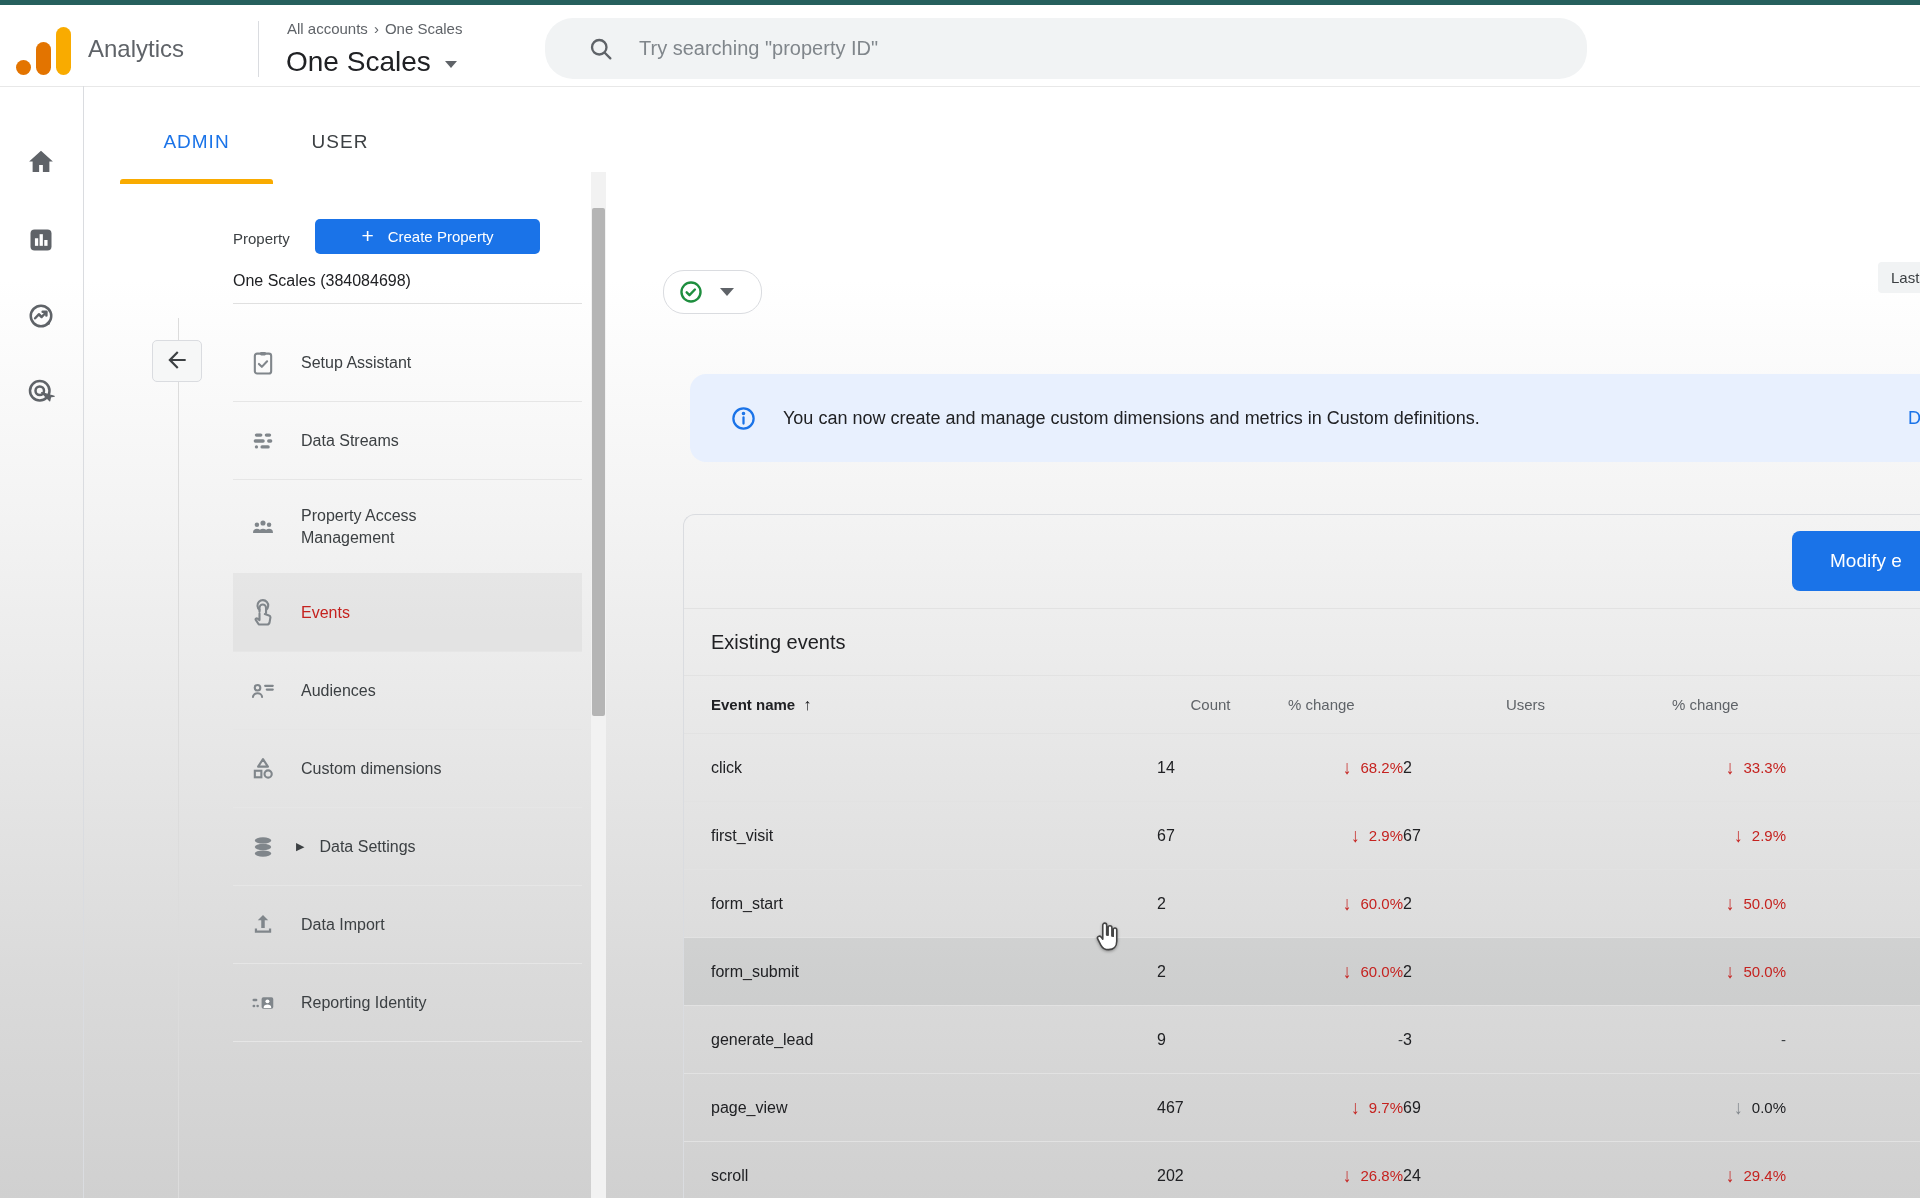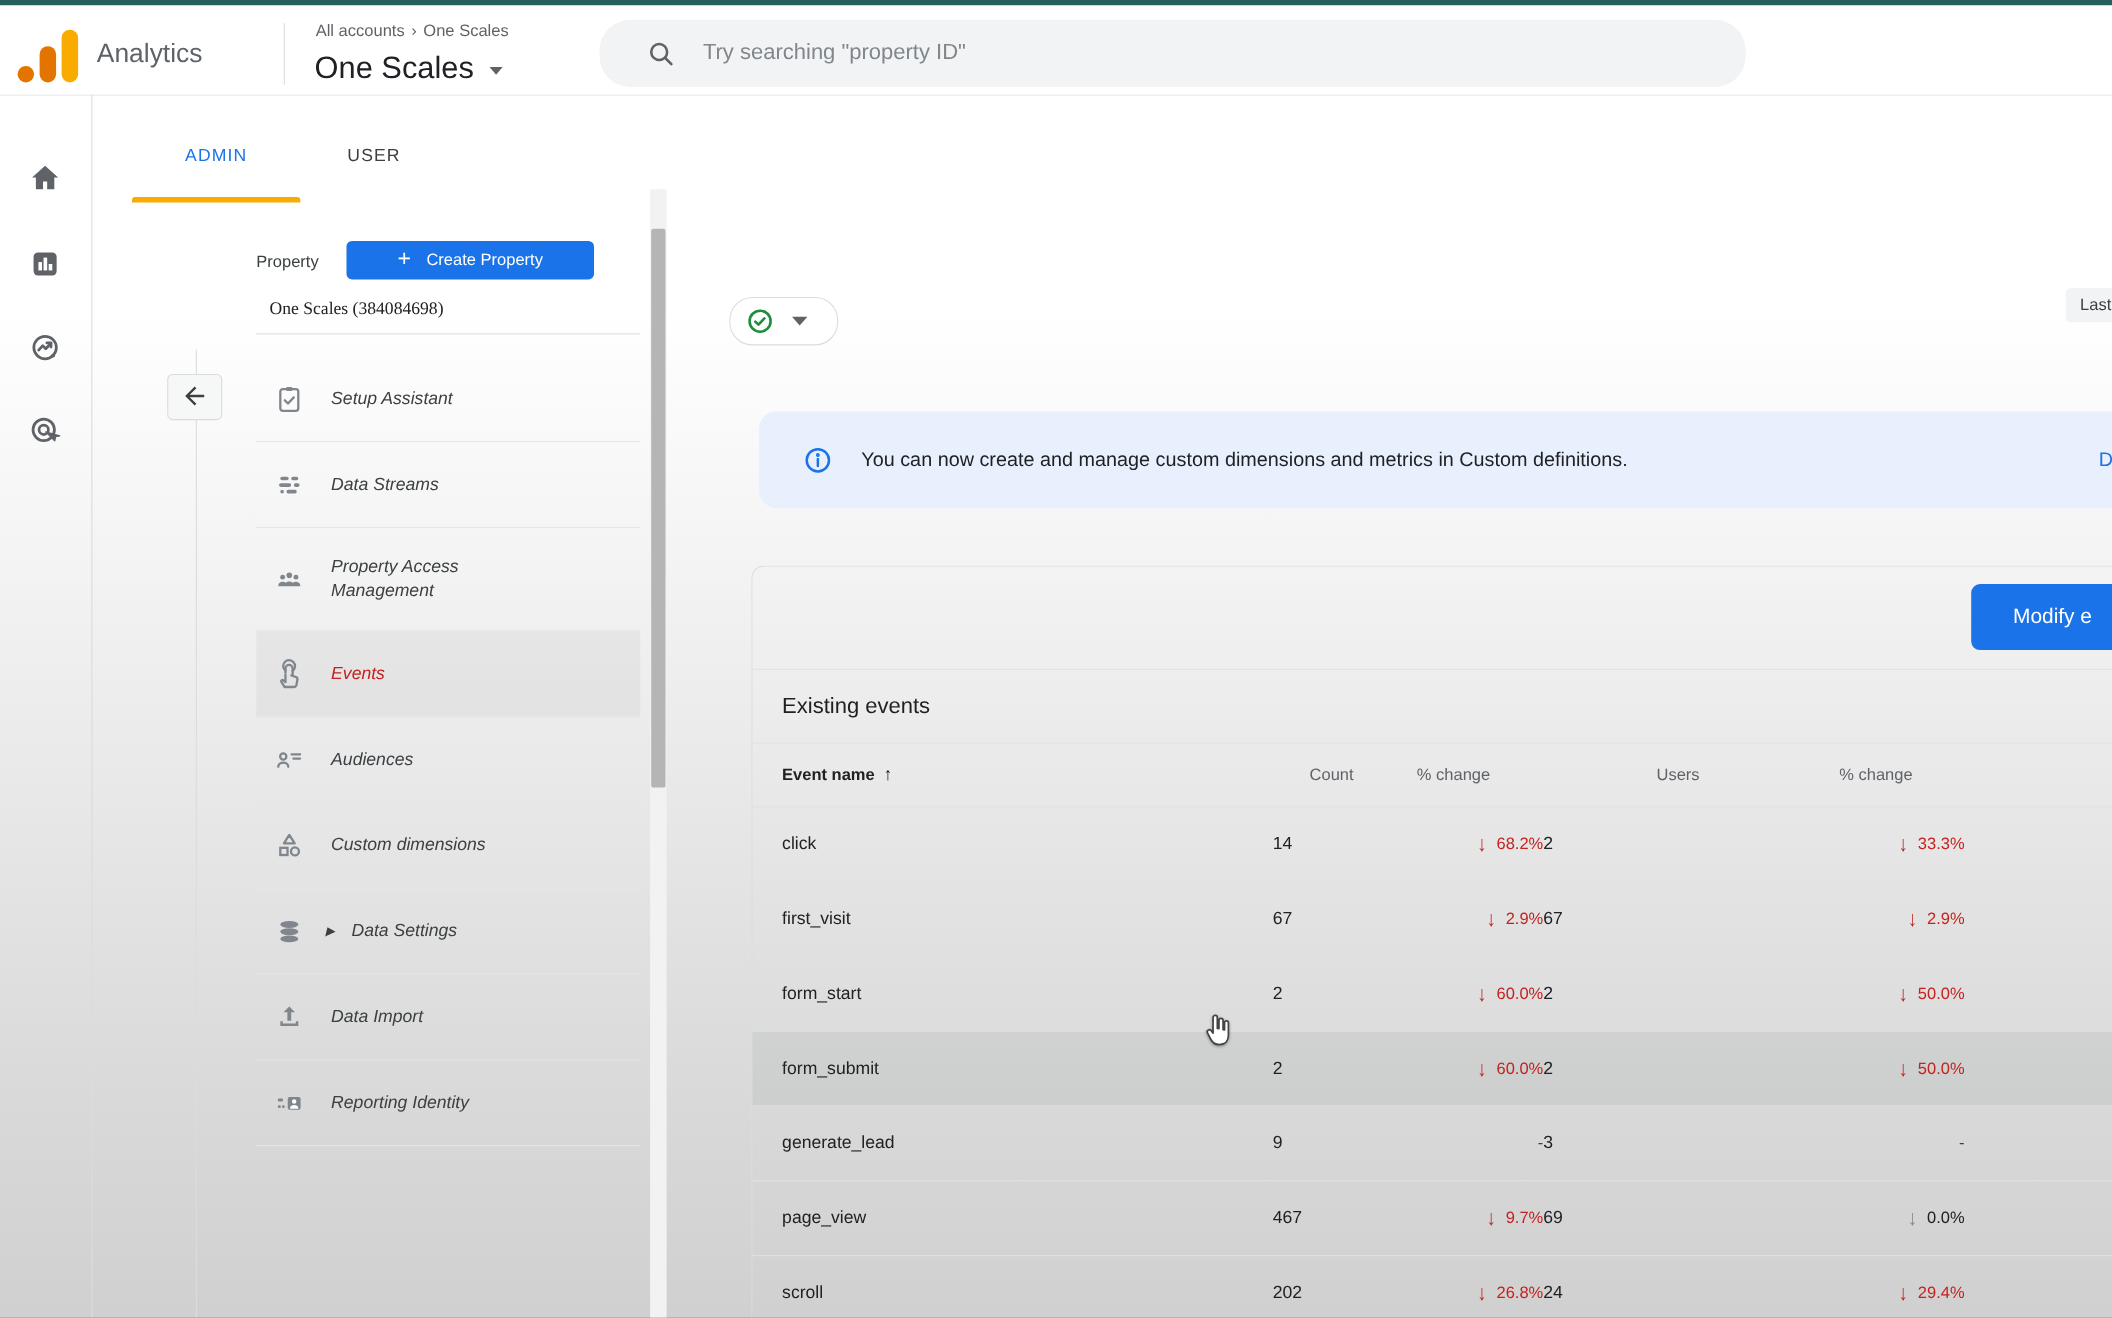--- a/index.html
+++ b/index.html
@@ -26,35 +26,35 @@
   .caret-down{width:0;height:0;border-left:6px solid transparent;border-right:6px solid transparent;border-top:7px solid #5f6368;margin-left:14px;margin-top:4px;}
   .searchbar{position:absolute;left:545px;top:13px;width:1042px;height:61px;background:#f1f3f4;border-radius:28px;display:flex;align-items:center;}
   .searchbar .mag{margin-left:42px;flex:0 0 auto;display:flex;}
   .searchbar input{border:none;outline:none;background:transparent;font-family:inherit;font-size:20px;color:#202124;margin-left:22px;width:800px;}
   .searchbar input::placeholder{color:#80868b;}
   
   .rail{position:absolute;left:0;top:86px;width:83px;height:1112px;border-right:1px solid #dadce0;}
   .rail-btn{position:absolute;left:17px;width:48px;height:48px;display:flex;align-items:center;justify-content:center;cursor:pointer;}
   .rail-btn svg{display:block;}
   
-  .tab{position:absolute;top:119px;height:46px;display:flex;align-items:center;justify-content:center;font-size:16px;font-weight:500;letter-spacing:1px;cursor:pointer;}
+  .tab{position:absolute;top:119px;height:46px;display:flex;align-items:center;justify-content:center;font-size:19px;font-weight:500;letter-spacing:1px;cursor:pointer;}
   .tab-admin{left:120px;width:153px;color:#1a73e8;}
   .tab-user{left:285px;width:110px;color:#3c4043;}
   .tab-underline{position:absolute;left:120px;top:179px;width:153px;height:5px;background:#f9ab00;border-radius:3px 3px 0 0;}
   
   .panel-vline{position:absolute;left:178px;top:318px;width:1px;height:880px;background:#dcdcdc;}
   .collapse-btn{position:absolute;left:152px;top:340px;width:50px;height:42px;background:#f6f7f7;border:1px solid #dadce0;border-radius:5px;display:flex;align-items:center;justify-content:center;cursor:pointer;}
   .admin-panel{position:absolute;left:233px;top:210px;width:349px;}
   .prop-label{position:absolute;left:0;top:20px;font-size:15px;color:#3c4043;}
   .create-btn{position:absolute;left:82px;top:9px;width:225px;height:35px;background:#1a73e8;color:#fff;border:none;border-radius:5px;font-family:inherit;font-size:15px;font-weight:500;display:flex;align-items:center;justify-content:center;cursor:pointer;}
   .create-btn .plus{font-size:21px;font-weight:400;margin-right:14px;margin-top:-2px;}
-  .prop-name{position:absolute;left:12px;top:62px;font-size:16px;color:#202124;font-family:Liberation Serif, serif;}
+  .prop-name{position:absolute;left:0;top:62px;font-size:16px;color:#202124;}
   .prop-divider{position:absolute;left:0;top:93px;width:349px;height:1px;background:#e0e0e0;}
   .menu{position:absolute;left:0;top:114px;width:349px;}
-  .menu-item{position:relative;height:77px;border-bottom:1px solid #e6e6e6;display:flex;align-items:center;cursor:pointer;font-style:italic;}
+  .menu-item{position:relative;height:77px;border-bottom:1px solid #e6e6e6;display:flex;align-items:center;cursor:pointer;}
   .menu-item.two-line{height:93px;}
   .menu-item.selected{background:rgba(60,64,67,0.05);}
   .menu-item .mi{flex:0 0 auto;margin-left:15px;width:30px;height:30px;display:flex;align-items:center;justify-content:center;}
   .menu-item .exp{display:none;font-size:11px;color:#3c4043;margin-left:18px;margin-right:-8px;}
   .menu-item.expandable .exp{display:inline;}
   .menu-item .ml{margin-left:23px;font-size:16px;color:#3c4043;line-height:22px;max-width:185px;}
   .menu-item.selected .ml{color:#c5221f;}
   
   .scroll-track{position:absolute;left:591px;top:172px;width:15px;height:1026px;background:#f2f2f2;}
   .scroll-thumb{position:absolute;left:592px;top:208px;width:13px;height:508px;background:#b5b5b5;border-radius:2px;}

